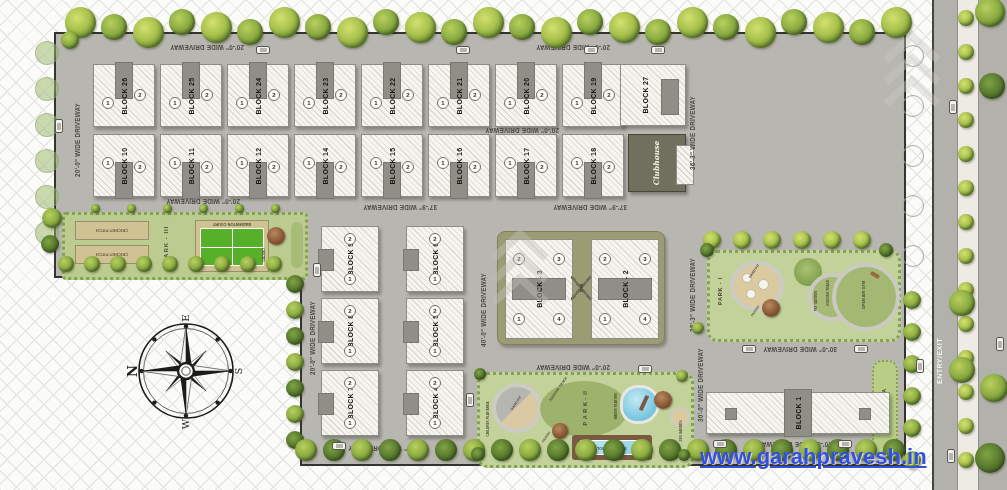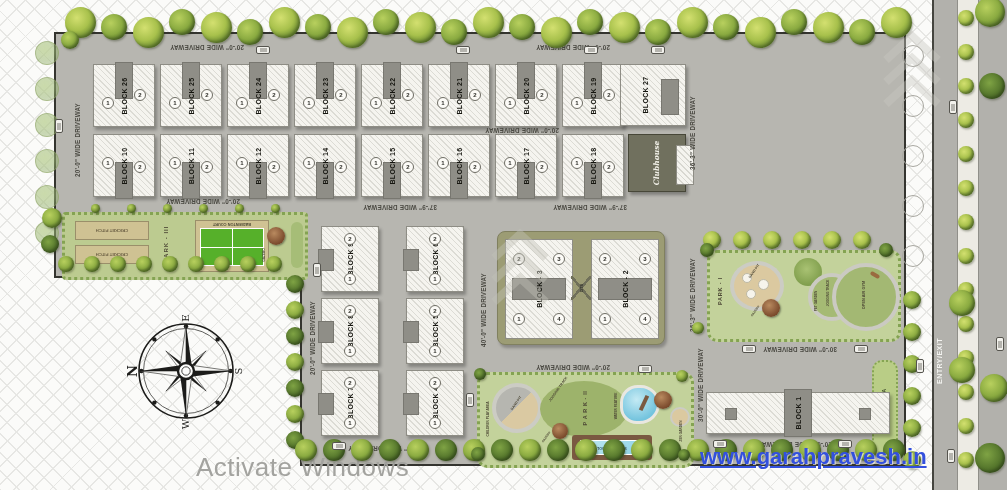--- a/index.html
+++ b/index.html
@@ -416,21 +416,20 @@
     <path d="M10,56 L36,32 L62,56" stroke="#c9c8c1" stroke-width="8" fill="none"></path>
     <path d="M10,78 L36,54 L62,78" stroke="#c9c8c1" stroke-width="8" fill="none"></path>
   </svg>
   <svg class="logo" style="left:484px;top:224px" width="72" height="84" viewBox="0 0 72 84">
     <path d="M10,34 L36,10 L62,34" stroke="#c2c2b8" stroke-width="8" fill="none"></path>
     <path d="M10,56 L36,32 L62,56" stroke="#c2c2b8" stroke-width="8" fill="none"></path>
     <path d="M10,78 L36,54 L62,78" stroke="#c2c2b8" stroke-width="8" fill="none"></path>
   </svg>
 
   <span id="entryexit" class="rv">ENTRY/EXIT</span>
-  <div id="activate">Activate Windows</div>
   <a id="wm" href="#">www.garahpravesh.in</a>
 
   <div id="layer-deco">
       <span class="drv r180" style="left: 207px; top: 47px;">20'-0" WIDE DRIVEWAY</span>
       <span class="drv r180" style="left: 573px; top: 47px;">20'-0" WIDE DRIVEWAY</span>
       <span class="drv rv" style="left: 78px; top: 140px;">20'-0" WIDE DRIVEWAY</span>
       <span class="drv r180" style="left: 522px; top: 130px;">20'-0" WIDE DRIVEWAY</span>
       <span class="drv r180" style="left: 400px; top: 207px;">37'-9" WIDE DRIVEWAY</span>
       <span class="drv r180" style="left: 590px; top: 207px;">37'-9" WIDE DRIVEWAY</span>
       <span class="drv r180" style="left: 203px; top: 201px;">20'-0" WIDE DRIVEWAY</span>

